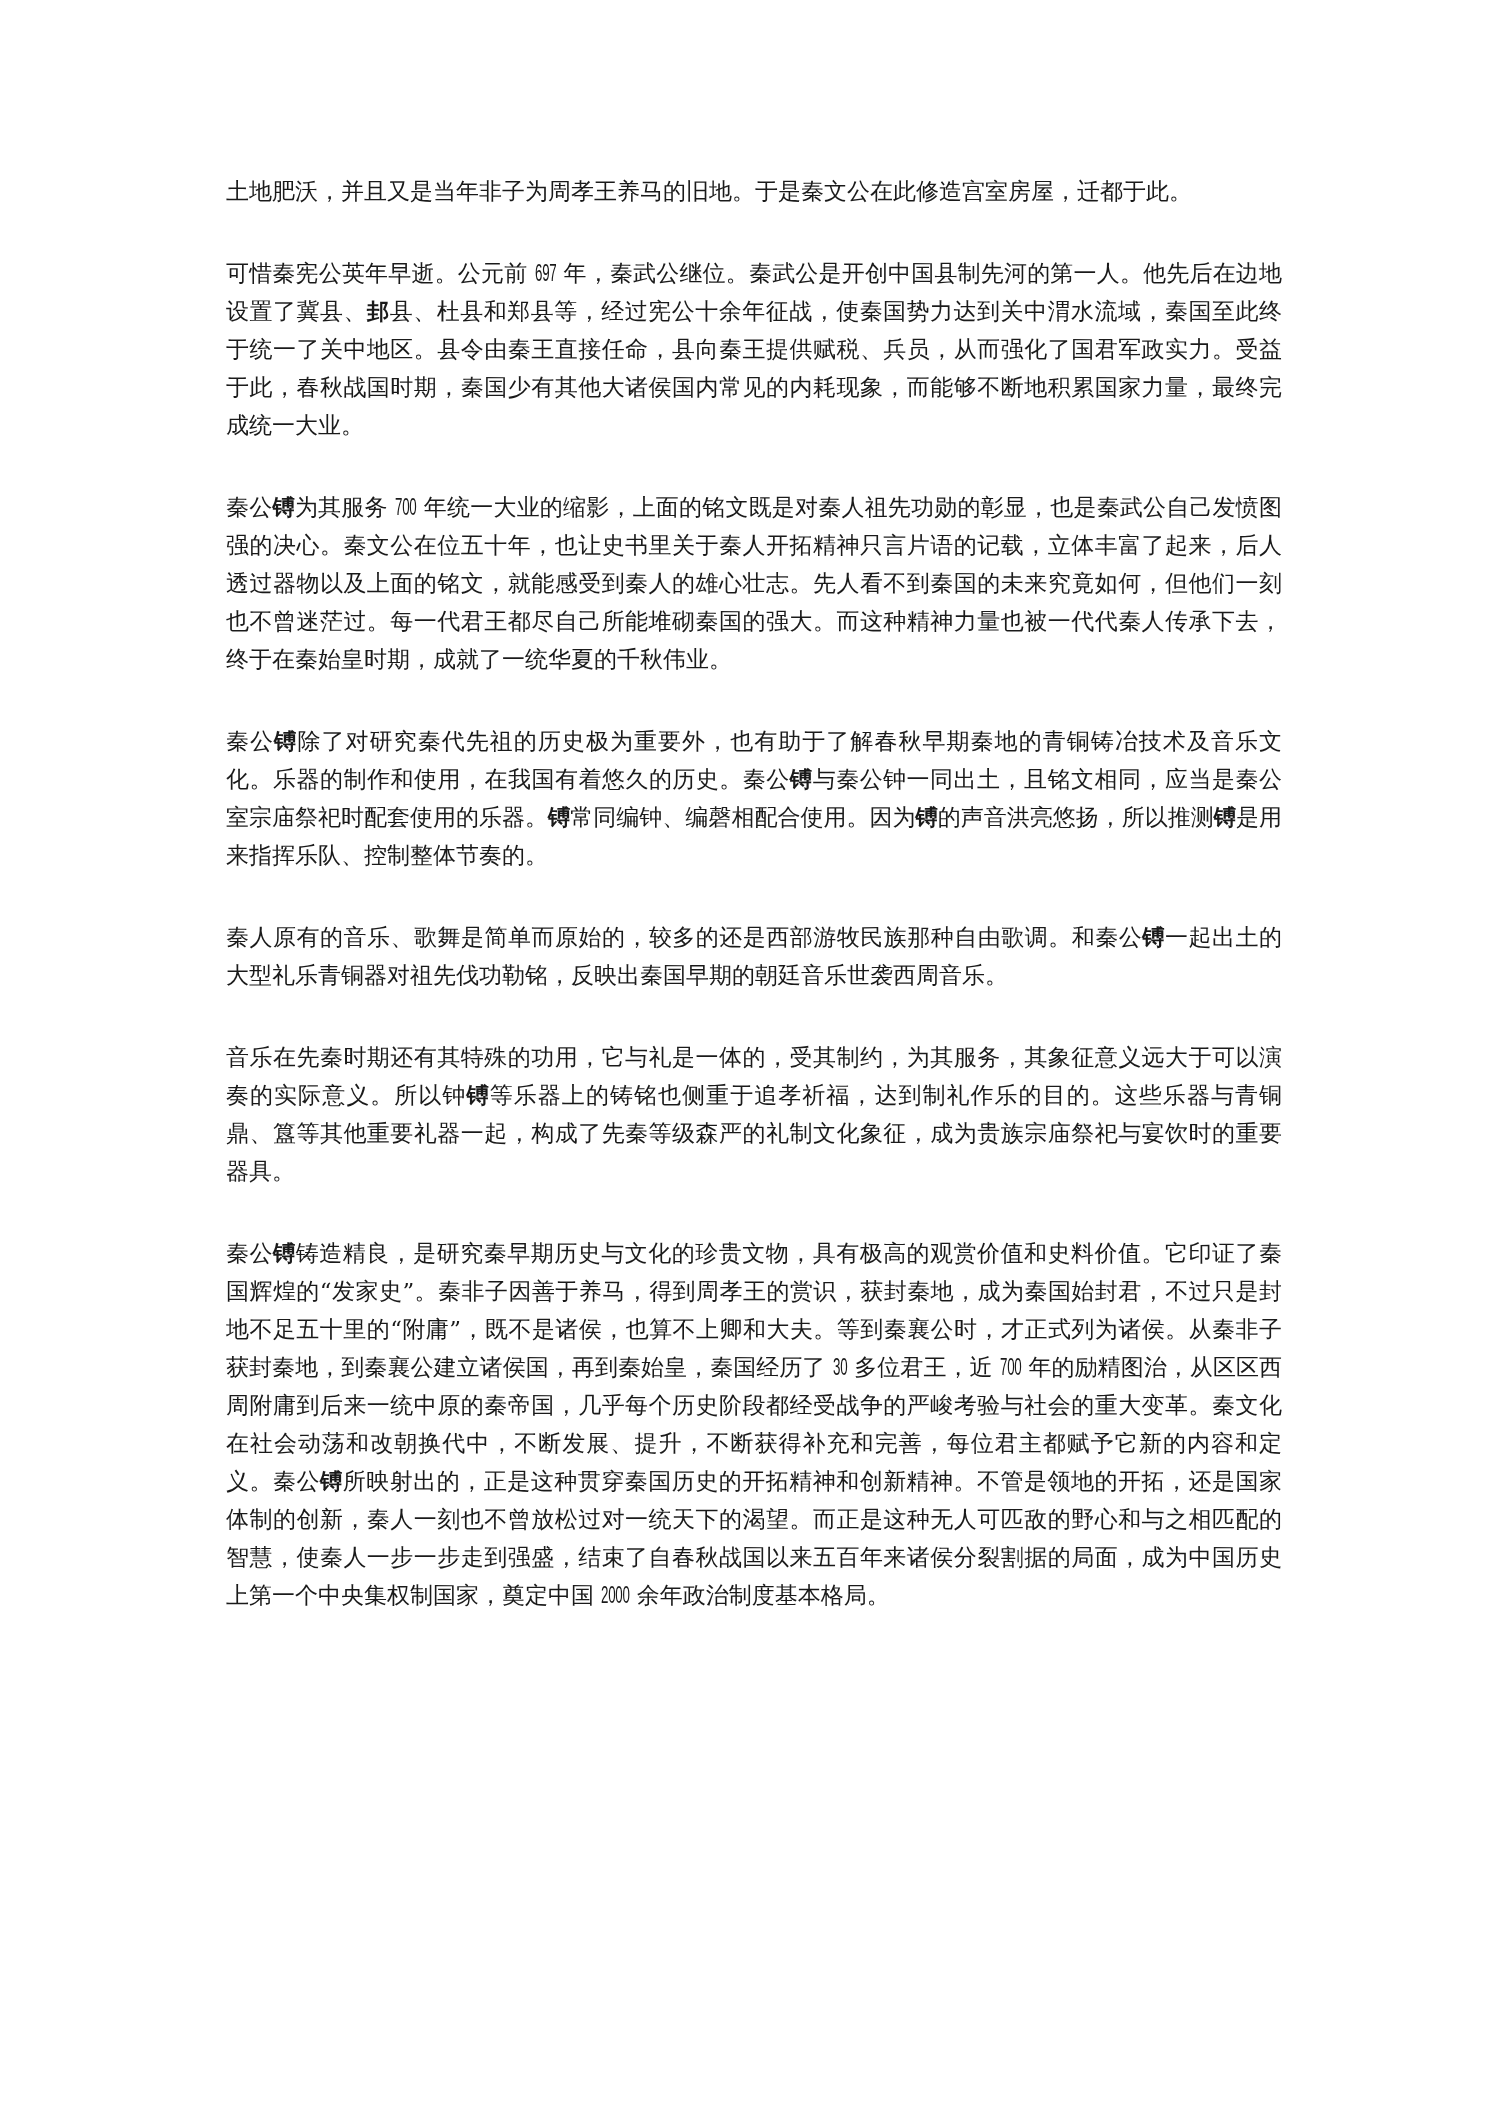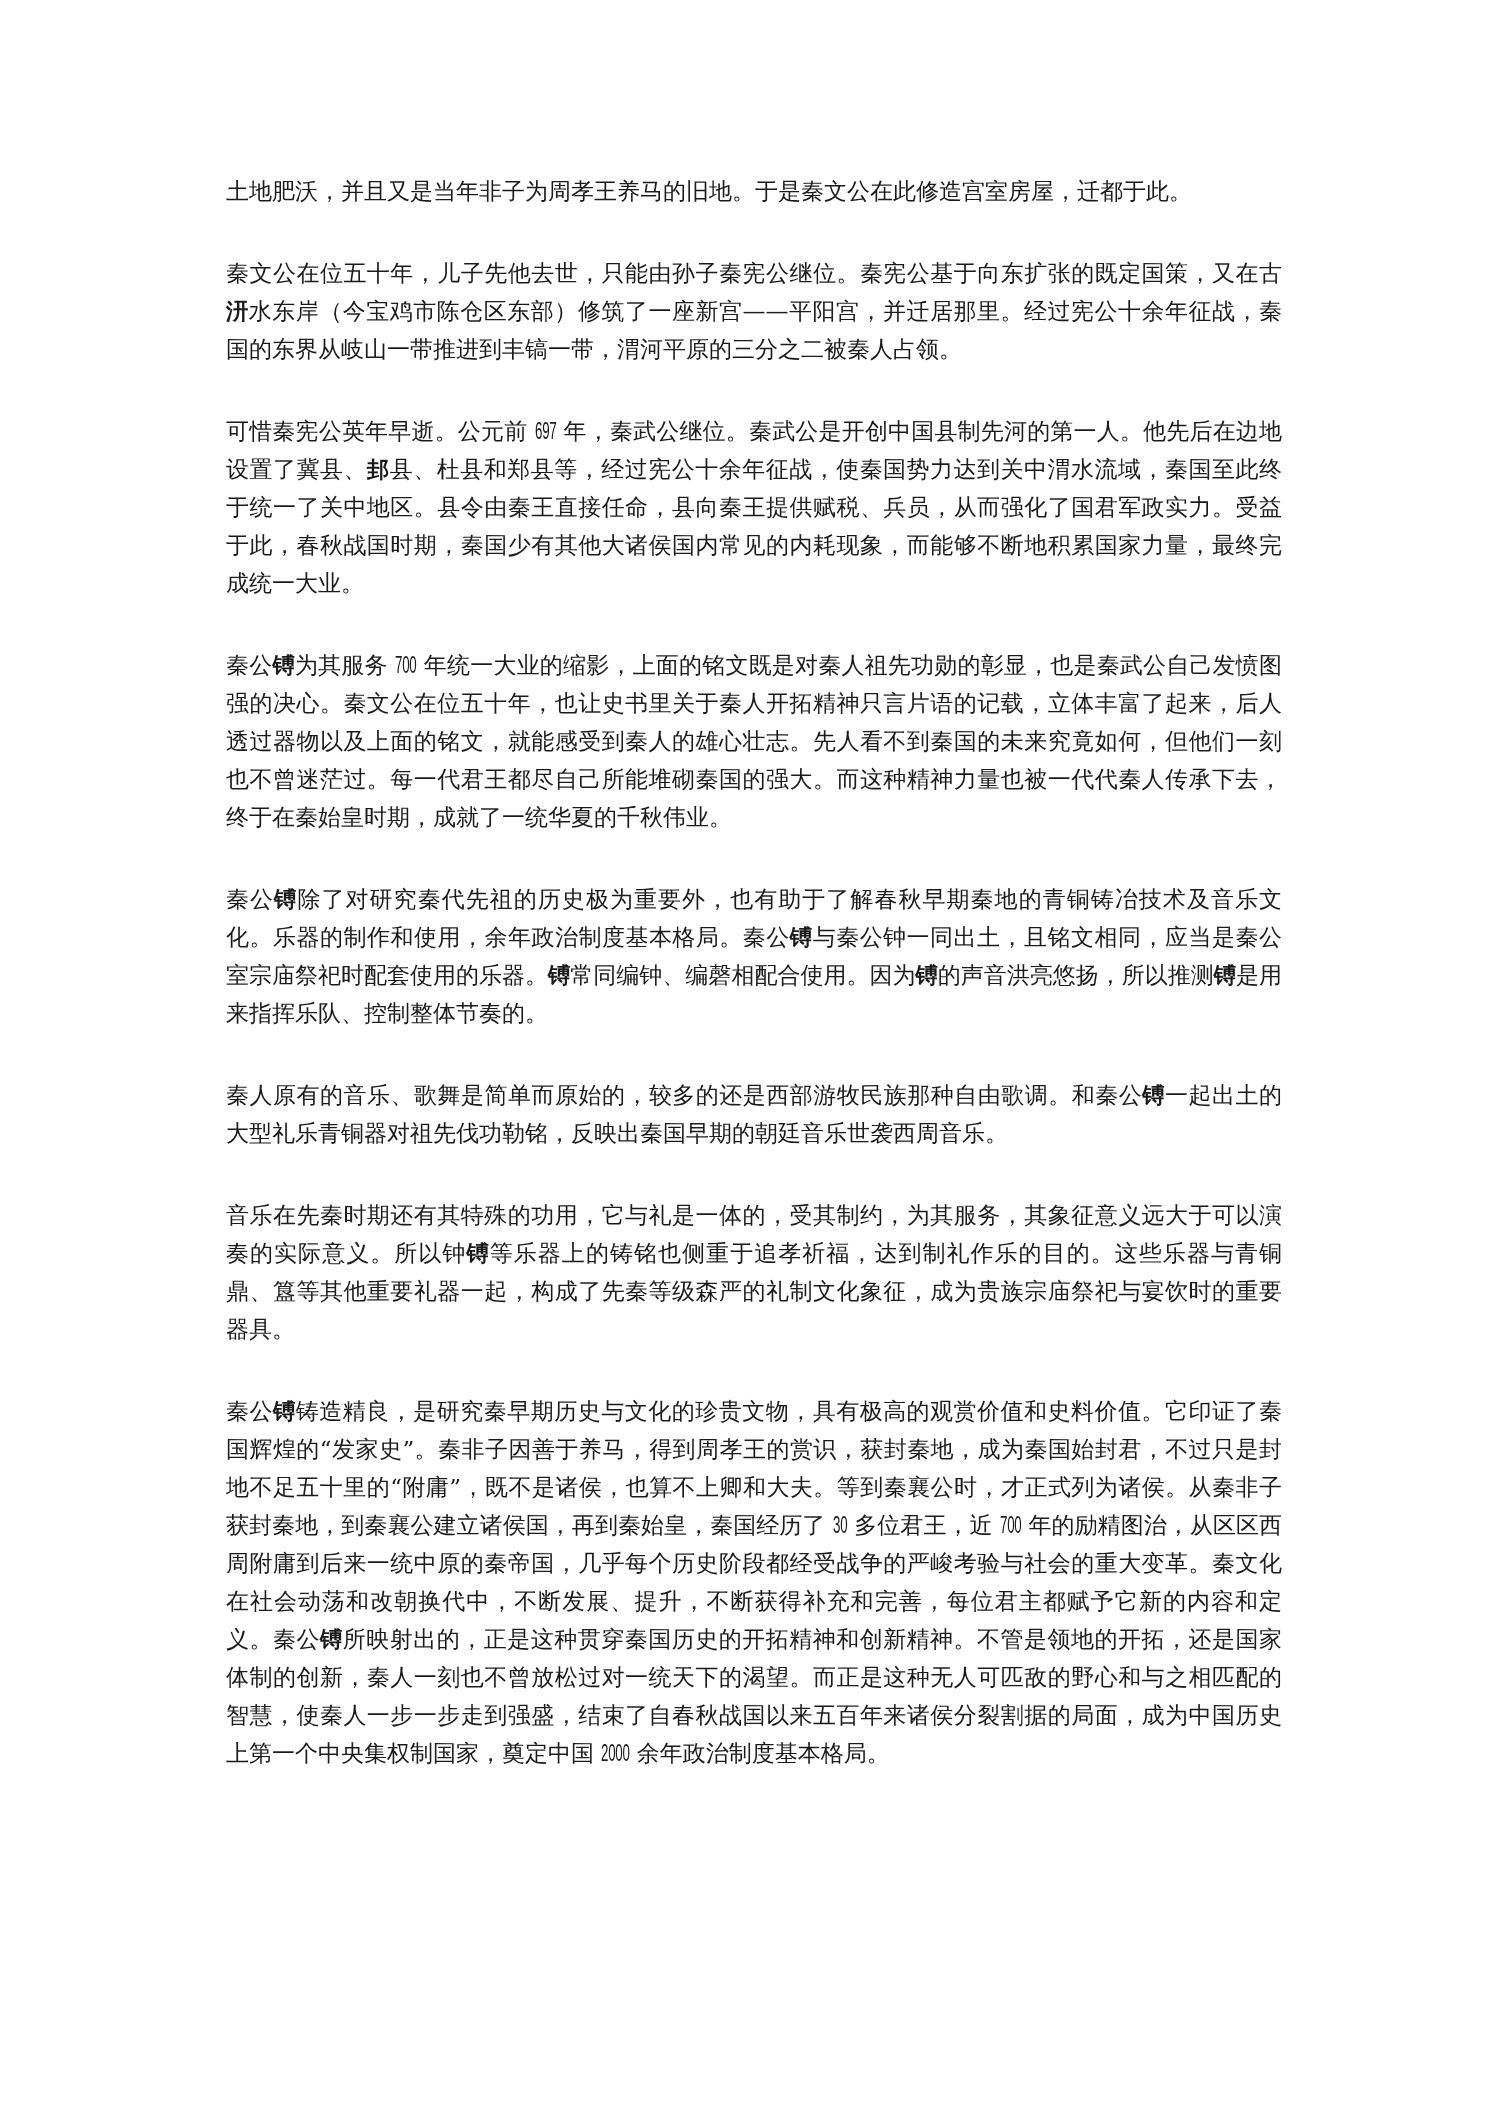--- a/index.html
+++ b/index.html
@@ -42,21 +42,20 @@
     transform-origin: 0 50%;
     letter-spacing: -0.02em;
   }
 </style>
 </head>
 <body>
 
 <div class="page" style="background: rgb(255, 255, 255); color: rgb(26, 26, 26);">
   <div>
       <p class="para"><span>土地肥沃，并且又是当年非子为周孝王养马的旧地。于是秦文公在此修造宫室房屋，迁都于此。</span></p>
-      <p class="para"><span>秦文公在位五十年，儿子先他去世，只能由孙子秦宪公继位。秦宪公基于向东扩张的既定国策，又在古</span><span class="rare">汧</span><span>水东岸（今宝鸡市陈仓区东部）修筑了一座新宫——平阳宫，并迁居那里。经过宪公十余年征战，秦国的东界从岐山一带推进到丰镐一带，渭河平原的三分之二被秦人占领。</span></p>
       <p class="para"><span>可惜秦宪公英年早逝。公元前 </span><span class="num" style="margin-right: -0.69em;">697</span><span> 年，秦武公继位。秦武公是开创中国县制先河的第一人。他先后在边地设置了冀县、</span><span class="rare">邽</span><span>县、杜县和郑县等，经过宪公十余年征战，使秦国势力达到关中渭水流域，秦国至此终于统一了关中地区。县令由秦王直接任命，县向秦王提供赋税、兵员，从而强化了国君军政实力。受益于此，春秋战国时期，秦国少有其他大诸侯国内常见的内耗现象，而能够不断地积累国家力量，最终完成统一大业。</span></p>
       <p class="para"><span>秦公</span><span class="rare">镈</span><span>为其服务 </span><span class="num" style="margin-right: -0.69em;">700</span><span> 年统一大业的缩影，上面的铭文既是对秦人祖先功勋的彰显，也是秦武公自己发愤图强的决心。秦文公在位五十年，也让史书里关于秦人开拓精神只言片语的记载，立体丰富了起来，后人透过器物以及上面的铭文，就能感受到秦人的雄心壮志。先人看不到秦国的未来究竟如何，但他们一刻也不曾迷茫过。每一代君王都尽自己所能堆砌秦国的强大。而这种精神力量也被一代代秦人传承下去，终于在秦始皇时期，成就了一统华夏的千秋伟业。</span></p>
-      <p class="para"><span>秦公</span><span class="rare">镈</span><span>除了对研究秦代先祖的历史极为重要外，也有助于了解春秋早期秦地的青铜铸冶技术及音乐文化。乐器的制作和使用，余年政治制度基本格局。秦公</span><span class="rare">镈</span><span>与秦公钟一同出土，且铭文相同，应当是秦公室宗庙祭祀时配套使用的乐器。</span><span class="rare">镈</span><span>常同编钟、编磬相配合使用。因为</span><span class="rare">镈</span><span>的声音洪亮悠扬，所以推测</span><span class="rare">镈</span><span>是用来指挥乐队、控制整体节奏的。</span></p>
+      <p class="para"><span>秦公</span><span class="rare">镈</span><span>除了对研究秦代先祖的历史极为重要外，也有助于了解春秋早期秦地的青铜铸冶技术及音乐文化。乐器的制作和使用，在我国有着悠久的历史。秦公</span><span class="rare">镈</span><span>与秦公钟一同出土，且铭文相同，应当是秦公室宗庙祭祀时配套使用的乐器。</span><span class="rare">镈</span><span>常同编钟、编磬相配合使用。因为</span><span class="rare">镈</span><span>的声音洪亮悠扬，所以推测</span><span class="rare">镈</span><span>是用来指挥乐队、控制整体节奏的。</span></p>
       <p class="para"><span>秦人原有的音乐、歌舞是简单而原始的，较多的还是西部游牧民族那种自由歌调。和秦公</span><span class="rare">镈</span><span>一起出土的大型礼乐青铜器对祖先伐功勒铭，反映出秦国早期的朝廷音乐世袭西周音乐。</span></p>
       <p class="para"><span>音乐在先秦时期还有其特殊的功用，它与礼是一体的，受其制约，为其服务，其象征意义远大于可以演奏的实际意义。所以钟</span><span class="rare">镈</span><span>等乐器上的铸铭也侧重于追孝祈福，达到制礼作乐的目的。这些乐器与青铜鼎、簋等其他重要礼器一起，构成了先秦等级森严的礼制文化象征，成为贵族宗庙祭祀与宴饮时的重要器具。</span></p>
       <p class="para"><span>秦公</span><span class="rare">镈</span><span>铸造精良，是研究秦早期历史与文化的珍贵文物，具有极高的观赏价值和史料价值。它印证了秦国辉煌的“发家史”。秦非子因善于养马，得到周孝王的赏识，获封秦地，成为秦国始封君，不过只是封地不足五十里的“附庸”，既不是诸侯，也算不上卿和大夫。等到秦襄公时，才正式列为诸侯。从秦非子获封秦地，到秦襄公建立诸侯国，再到秦始皇，秦国经历了 </span><span class="num" style="margin-right: -0.46em;">30</span><span> 多位君王，近 </span><span class="num" style="margin-right: -0.69em;">700</span><span> 年的励精图治，从区区西周附庸到后来一统中原的秦帝国，几乎每个历史阶段都经受战争的严峻考验与社会的重大变革。秦文化在社会动荡和改朝换代中，不断发展、提升，不断获得补充和完善，每位君主都赋予它新的内容和定义。秦公</span><span class="rare">镈</span><span>所映射出的，正是这种贯穿秦国历史的开拓精神和创新精神。不管是领地的开拓，还是国家体制的创新，秦人一刻也不曾放松过对一统天下的渴望。而正是这种无人可匹敌的野心和与之相匹配的智慧，使秦人一步一步走到强盛，结束了自春秋战国以来五百年来诸侯分裂割据的局面，成为中国历史上第一个中央集权制国家，奠定中国 </span><span class="num" style="margin-right: -0.92em;">2000</span><span> 余年政治制度基本格局。</span></p>
     </div>
 </div>
 
 </body></html>

